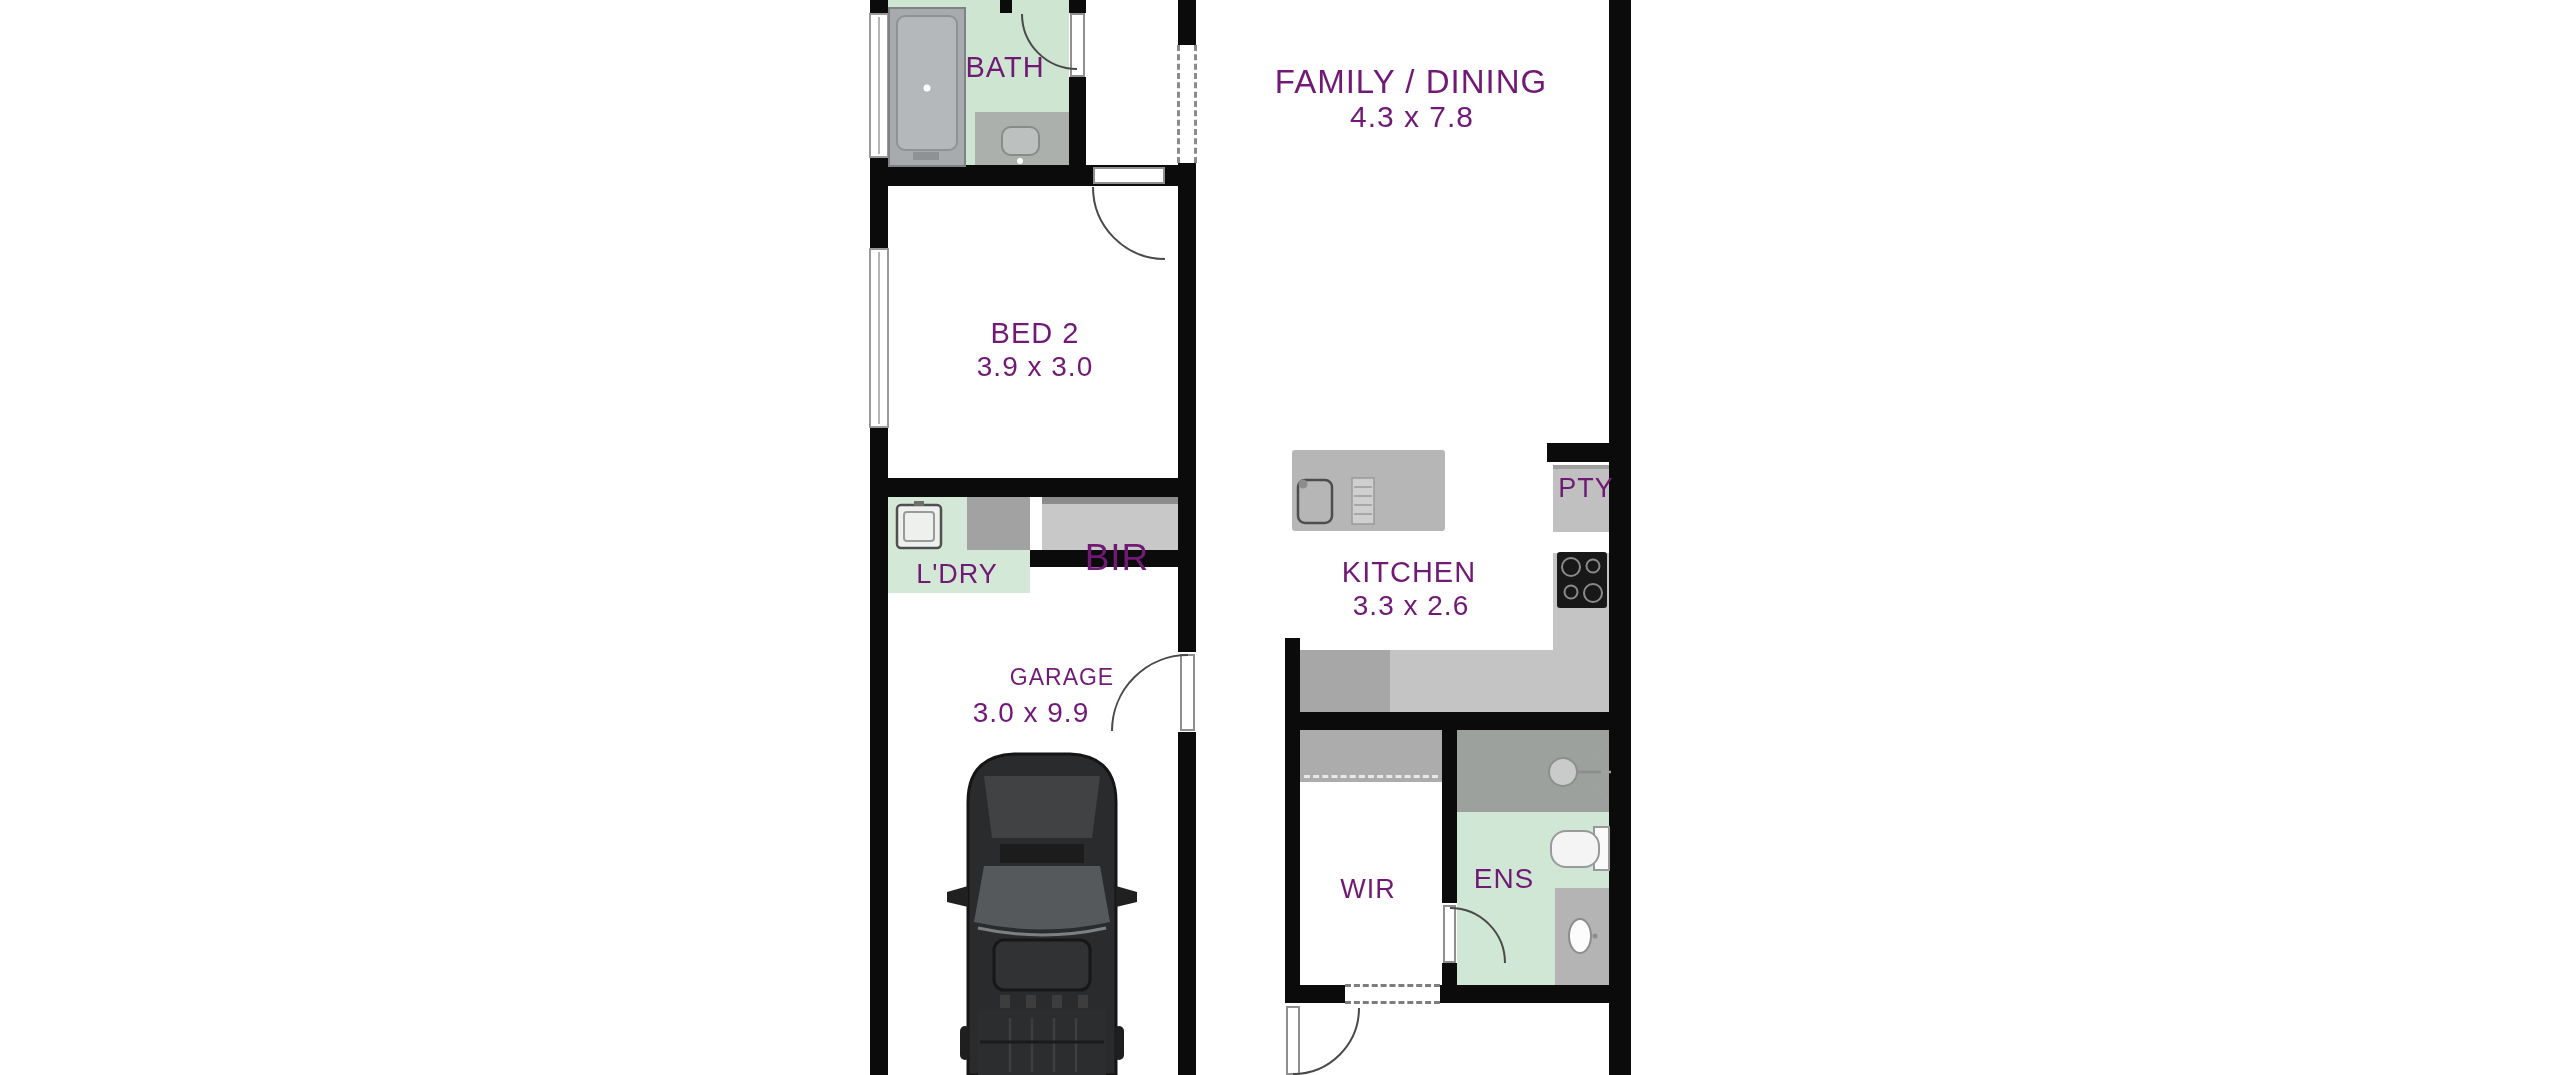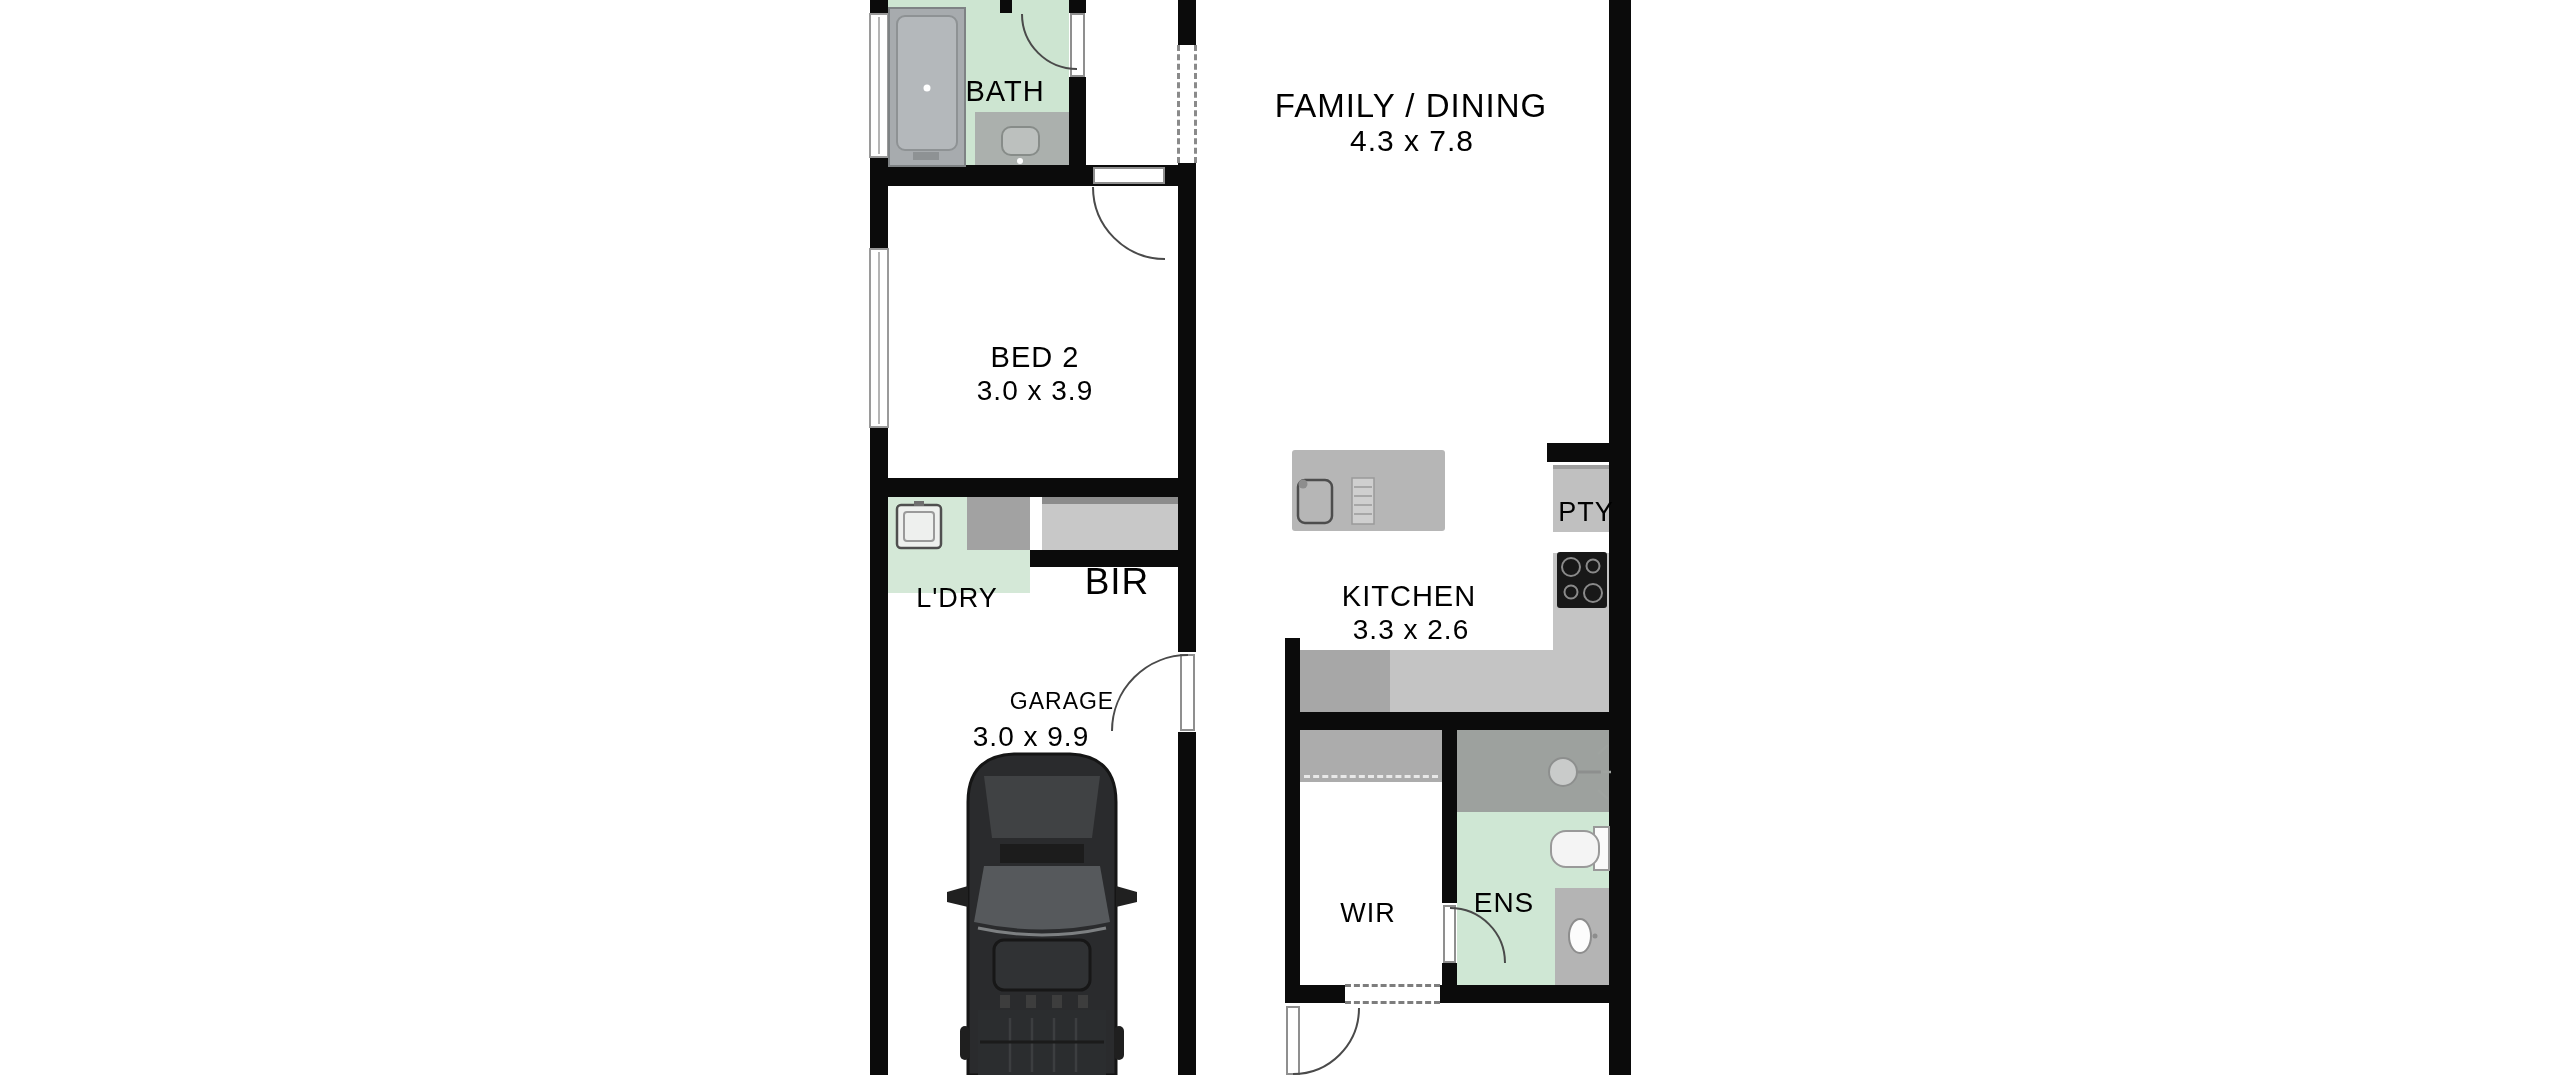--- a/index.html
+++ b/index.html
@@ -7,22 +7,22 @@
           font-family:"Liberation Sans",sans-serif;}
   .wall{position:absolute;background:#0b0b0b;}
   .floor{position:absolute;}
   .leaf{position:absolute;background:#ffffff;border:2px solid #8f8f8f;box-sizing:border-box;}
   .window{position:absolute;background:#ffffff;border:2px solid #9a9a9a;box-sizing:border-box;}
   .window .glaze{position:absolute;left:50%;top:2px;bottom:2px;width:2px;margin-left:-1px;background:#b5b5b5;}
   .window-dashed{position:absolute;background:#ffffff;border-left:3px dashed #8a8a8a;
                  border-right:3px dashed #8a8a8a;box-sizing:border-box;}
   .opening-dashed{position:absolute;background:#ffffff;border-top:3px dashed #7d7d7d;
                   border-bottom:3px dashed #7d7d7d;box-sizing:border-box;}
-  .label{position:absolute;color:#000000;transform:translate(-50%,-50%);white-space:nowrap;
-         letter-spacing:1px;margin-top:24px;}
+  .label{position:absolute;color:#701a75;transform:translate(-50%,-50%);white-space:nowrap;
+         letter-spacing:1px;}
   svg.overlay{position:absolute;left:0;top:0;pointer-events:none;}
 </style>
 </head>
 <body>
 
 <div id="canvas">
 
   <div class="floor" style="left:888px;top:0;width:181px;height:166px;background:#cde5d1;"></div>
   <div class="floor" style="left:975px;top:112px;width:94px;height:54px;background:#abb0ad;"></div>
 
@@ -173,21 +173,21 @@
       <path d="M980,1042 h124" stroke="#1b1b1b" stroke-width="3"></path>
     </g>
   </svg>
 
   <div class="label" style="left:1411px;top:82px;font-size:33px;">FAMILY / DINING</div>
   <div class="label" style="left:1412px;top:117px;font-size:30px;text-align:right;">4.3 x 7.8</div>
 
   <div class="label" style="left:1005px;top:67px;font-size:29px;">BATH</div>
 
   <div class="label" style="left:1035px;top:333px;font-size:29px;text-align:right;">BED 2</div>
-  <div class="label" style="left:1035px;top:367px;font-size:28px;">3.0 x 3.9</div>
+  <div class="label" style="left:1035px;top:367px;font-size:28px;">3.9 x 3.0</div>
 
   <div class="label" style="left:1117px;top:558px;font-size:37px;">BIR</div>
 
   <div class="label" style="left:957px;top:574px;font-size:27px;">L'DRY</div>
 
   <div class="label" style="left:1409px;top:572px;font-size:29px;">KITCHEN</div>
   <div class="label" style="left:1411px;top:606px;font-size:28px;">3.3 x 2.6</div>
 
   <div class="label" style="left:1586px;top:488px;font-size:27px;">PTY</div>
 

